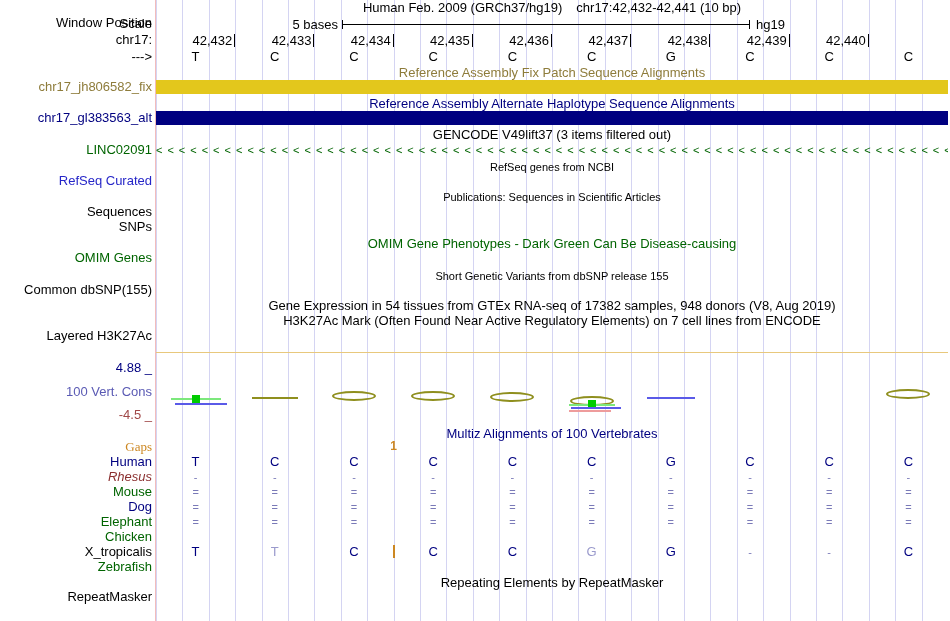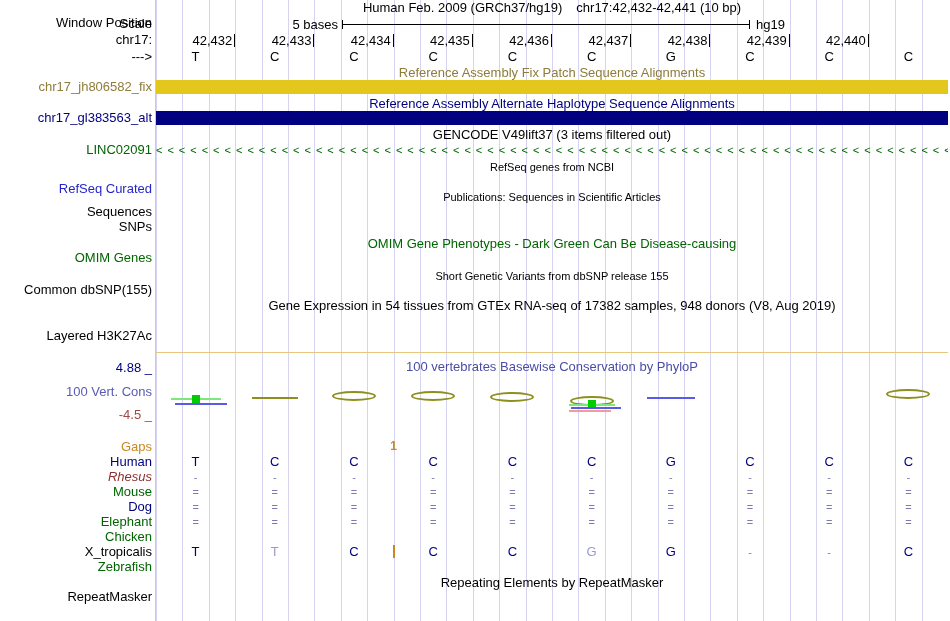--- a/index.html
+++ b/index.html
@@ -13,23 +13,23 @@
   .ttl.small{font-size:11px;}
   .bar{position:absolute;left:0;width:100%;height:14px;}
   .num{position:absolute;font-size:13px;line-height:13px;height:13px;border-right:1px solid #000;padding-right:2px;white-space:nowrap;}
   .cell{position:absolute;width:20px;text-align:center;font-size:13px;line-height:13px;}
   .cell.seq{color:#000;}
   .cell.letter{color:var(--navy);}
   .cell.letter.muted{color:var(--muted);}
   .cell.mark{color:var(--slate);font-size:11px;line-height:11px;}
   .cell.gapnum{color:var(--orange);font-weight:bold;font-size:12px;}
   .c-black{color:#000;} .c-navy{color:var(--navy);} .c-green{color:var(--green);}
-  .c-olivetext{color:var(--olivetext);} .c-refseq{color:var(--refseq);margin-top:8px;}
+  .c-olivetext{color:var(--olivetext);} .c-refseq{color:var(--refseq);}
   .c-phyloplabel{color:var(--phyloplabel);} .c-phyloptitle{color:var(--phyloptitle);}
-  .c-minred{color:var(--minred);} .c-orange{color:var(--orange);} .c-maroon{color:var(--maroon);font-style:italic;}
+  .c-minred{color:var(--minred);} .c-orange{color:var(--orange);font-family:Liberation Serif, serif;} .c-maroon{color:var(--maroon);font-style:italic;}
   #scale-ruler,#scale-tick-l,#scale-tick-r{position:absolute;background:#000;}
   #gene-arrows{position:absolute;left:0;top:143px;width:100%;height:14px;overflow:hidden;
         white-space:nowrap;color:var(--green);font-size:11px;line-height:14px;letter-spacing:5px;}
   #tan-line{position:absolute;left:0;top:352px;width:100%;height:1px;background:var(--tan);}
 </style>
 </head>
 <body>
 
 <div id="page">
 
@@ -70,24 +70,25 @@
     <div class="bar" style="top:111px;background:var(--navy)"></div>
 
     <div class="ttl c-black" style="top:128px">GENCODE V49lift37 (3 items filtered out)</div>
     <div id="gene-arrows">&lt;&lt;&lt;&lt;&lt;&lt;&lt;&lt;&lt;&lt;&lt;&lt;&lt;&lt;&lt;&lt;&lt;&lt;&lt;&lt;&lt;&lt;&lt;&lt;&lt;&lt;&lt;&lt;&lt;&lt;&lt;&lt;&lt;&lt;&lt;&lt;&lt;&lt;&lt;&lt;&lt;&lt;&lt;&lt;&lt;&lt;&lt;&lt;&lt;&lt;&lt;&lt;&lt;&lt;&lt;&lt;&lt;&lt;&lt;&lt;&lt;&lt;&lt;&lt;&lt;&lt;&lt;&lt;&lt;&lt;&lt;&lt;&lt;&lt;&lt;&lt;&lt;&lt;&lt;&lt;&lt;&lt;&lt;&lt;</div>
 
     <div class="ttl small c-black" style="top:190px">Publications: Sequences in Scientific Articles</div>
     <div class="ttl small c-black" style="top:160px">RefSeq genes from NCBI</div>
     <div class="ttl c-green" style="top:237px">OMIM Gene Phenotypes - Dark Green Can Be Disease-causing</div>
     <div class="ttl small c-black" style="top:269px">Short Genetic Variants from dbSNP release 155</div>
     <div class="ttl c-black" style="top:299px">Gene Expression in 54 tissues from GTEx RNA-seq of 17382 samples, 948 donors (V8, Aug 2019)</div>
+    <div class="ttl c-black" style="top:314px">H3K27Ac Mark (Often Found Near Active Regulatory Elements) on 7 cell lines from ENCODE</div>
 
     <div id="tan-line"></div>
-    <div class="ttl c-phyloptitle" style="top:360px">100 vertebrates Basewise Conservation by PhyloP</div>
 
+    <div class="ttl c-navy" style="top:427px">Multiz Alignments of 100 Vertebrates</div>
 
     <div class="ttl c-black" style="top:576px">Repeating Elements by RepeatMasker</div>
   <div class="num" style="position: absolute; right: 712.8px; top: 34px;">42,432</div>
       <div class="num" style="position: absolute; right: 633.6px; top: 34px;">42,433</div>
       <div class="num" style="position: absolute; right: 554.4px; top: 34px;">42,434</div>
       <div class="num" style="position: absolute; right: 475.2px; top: 34px;">42,435</div>
       <div class="num" style="position: absolute; right: 396px; top: 34px;">42,436</div>
       <div class="num" style="position: absolute; right: 316.8px; top: 34px;">42,437</div>
       <div class="num" style="position: absolute; right: 237.6px; top: 34px;">42,438</div>
       <div class="num" style="position: absolute; right: 158.4px; top: 34px;">42,439</div>

